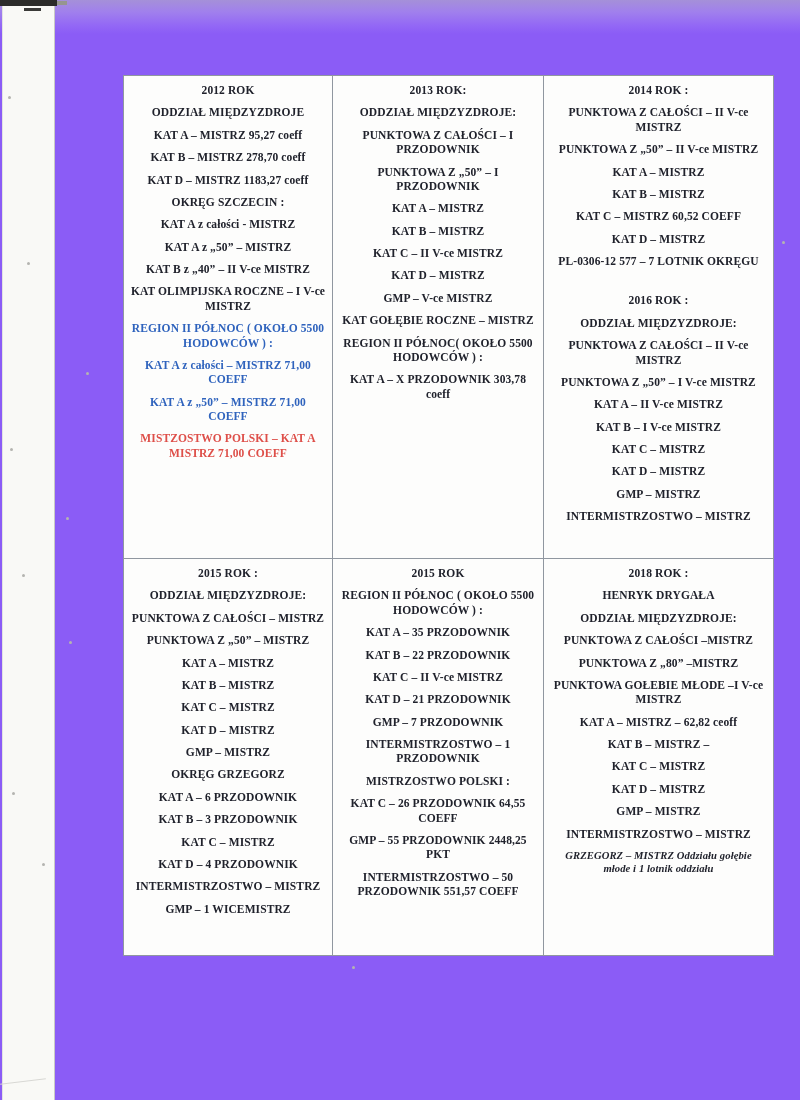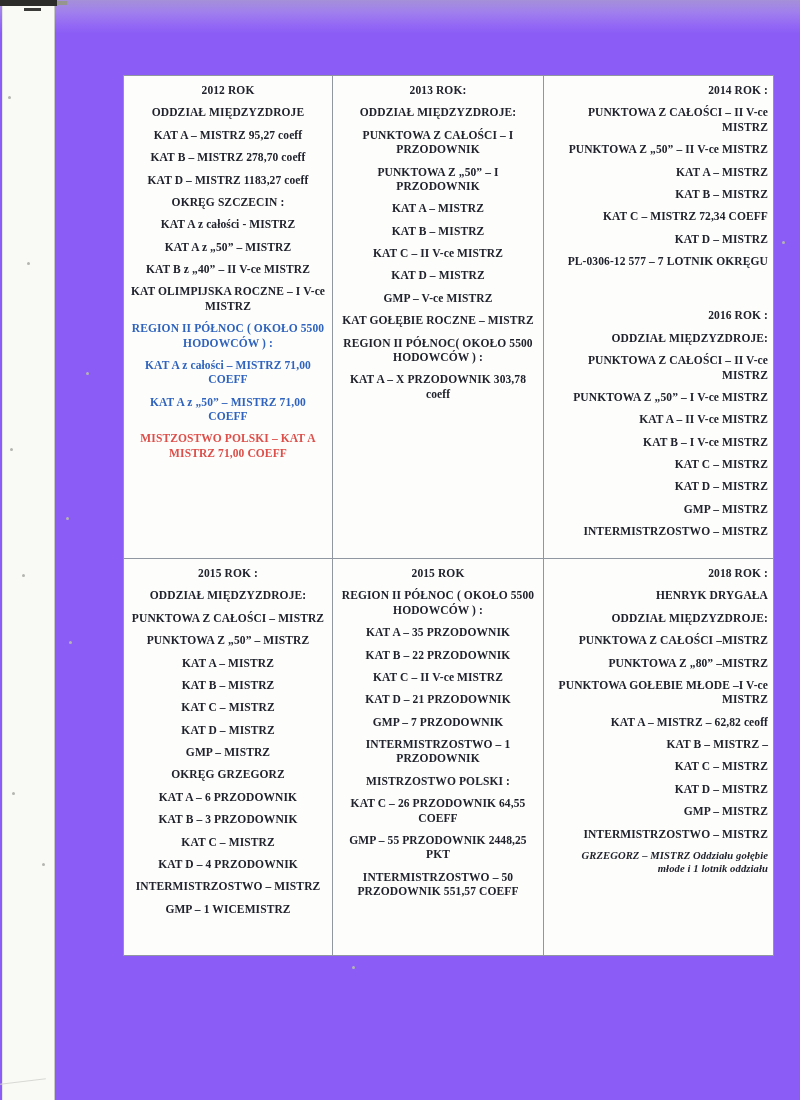--- a/index.html
+++ b/index.html
@@ -80,34 +80,34 @@
     z-index: 2;
   }
   .cell {
     box-sizing: border-box;
     border-right: 1px solid #9097a0;
     border-bottom: 1px solid #9097a0;
     padding: 7px 5px 4px 5px;
     overflow: hidden;
     text-align: center;
   }
-  .cell:nth-child(3n) { border-right: none; text-align: right; }
+  .cell:nth-child(3n) { border-right: none; }
   .cell:nth-child(n+4) { border-bottom: none; }
   .line {
     margin: 0 0 8px 0;
     font-size: 11.5px;
     font-weight: bold;
     line-height: 1.25;
     letter-spacing: 0.1px;
     color: #20222c;
     white-space: pre-line;
   }
   .line.blue { color: #2f63bd; }
   .line.red  { color: #de4f49; }
-  .line.gap  { margin-top: 40px; }
+  .line.gap  { margin-top: 25px; }
   .line.small { font-size: 10.6px; font-style: italic; }
 </style>
 </head>
 <body>
 
 <div class="page">
 
   <div class="scan-strip"></div>
   <div class="scan-bar-top"></div>
   <div class="scan-dash"></div>
@@ -162,21 +162,21 @@
 HODOWCÓW ) :</p>
         <p class="line">KAT A – X PRZODOWNIK 303,78 coeff</p>
       </div>
     <div class="cell">
         <p class="line">2014 ROK :</p>
         <p class="line">PUNKTOWA Z CAŁOŚCI – II V-ce
 MISTRZ</p>
         <p class="line">PUNKTOWA Z „50” – II V-ce MISTRZ</p>
         <p class="line">KAT A – MISTRZ</p>
         <p class="line">KAT B – MISTRZ</p>
-        <p class="line">KAT C – MISTRZ 72,34 COEFF</p>
+        <p class="line">KAT C – MISTRZ 60,52 COEFF</p>
         <p class="line">KAT D – MISTRZ</p>
         <p class="line">PL-0306-12 577 – 7 LOTNIK OKRĘGU</p>
         <p class="line gap">2016 ROK :</p>
         <p class="line">ODDZIAŁ MIĘDZYZDROJE:</p>
         <p class="line">PUNKTOWA Z CAŁOŚCI – II V-ce
 MISTRZ</p>
         <p class="line">PUNKTOWA Z „50” – I V-ce MISTRZ</p>
         <p class="line">KAT A – II V-ce MISTRZ</p>
         <p class="line">KAT B – I V-ce MISTRZ</p>
         <p class="line">KAT C – MISTRZ</p>

